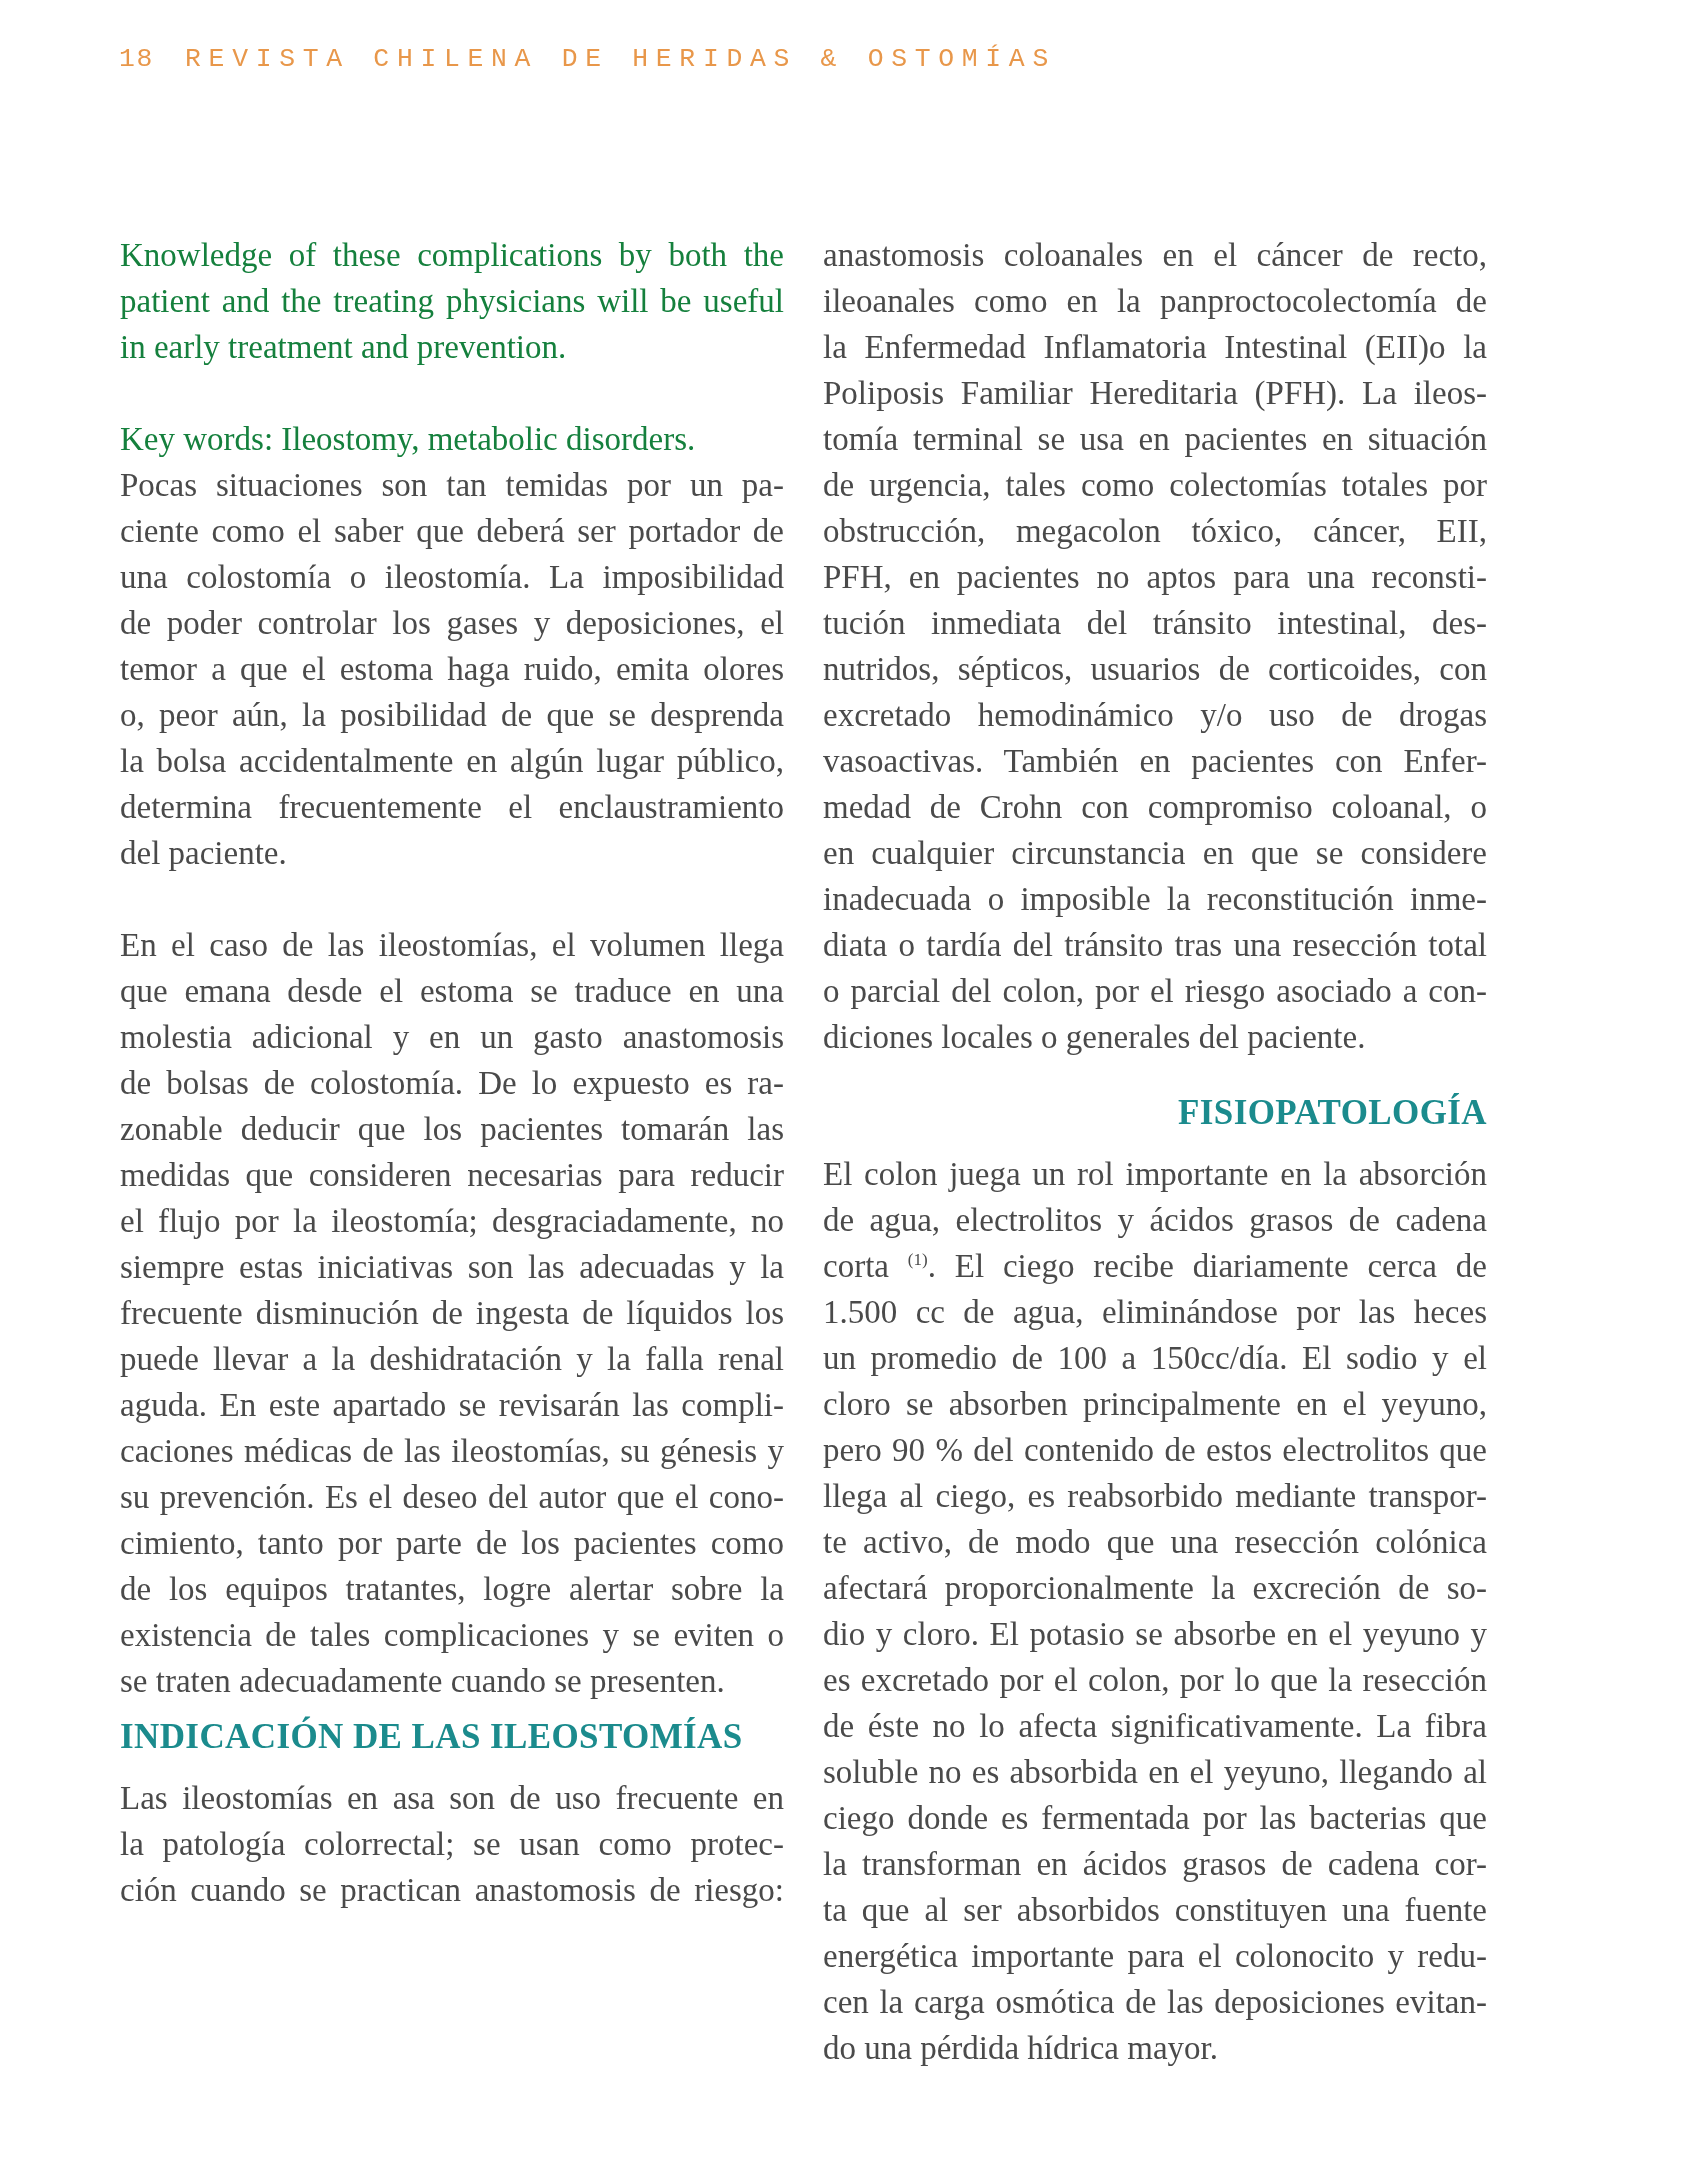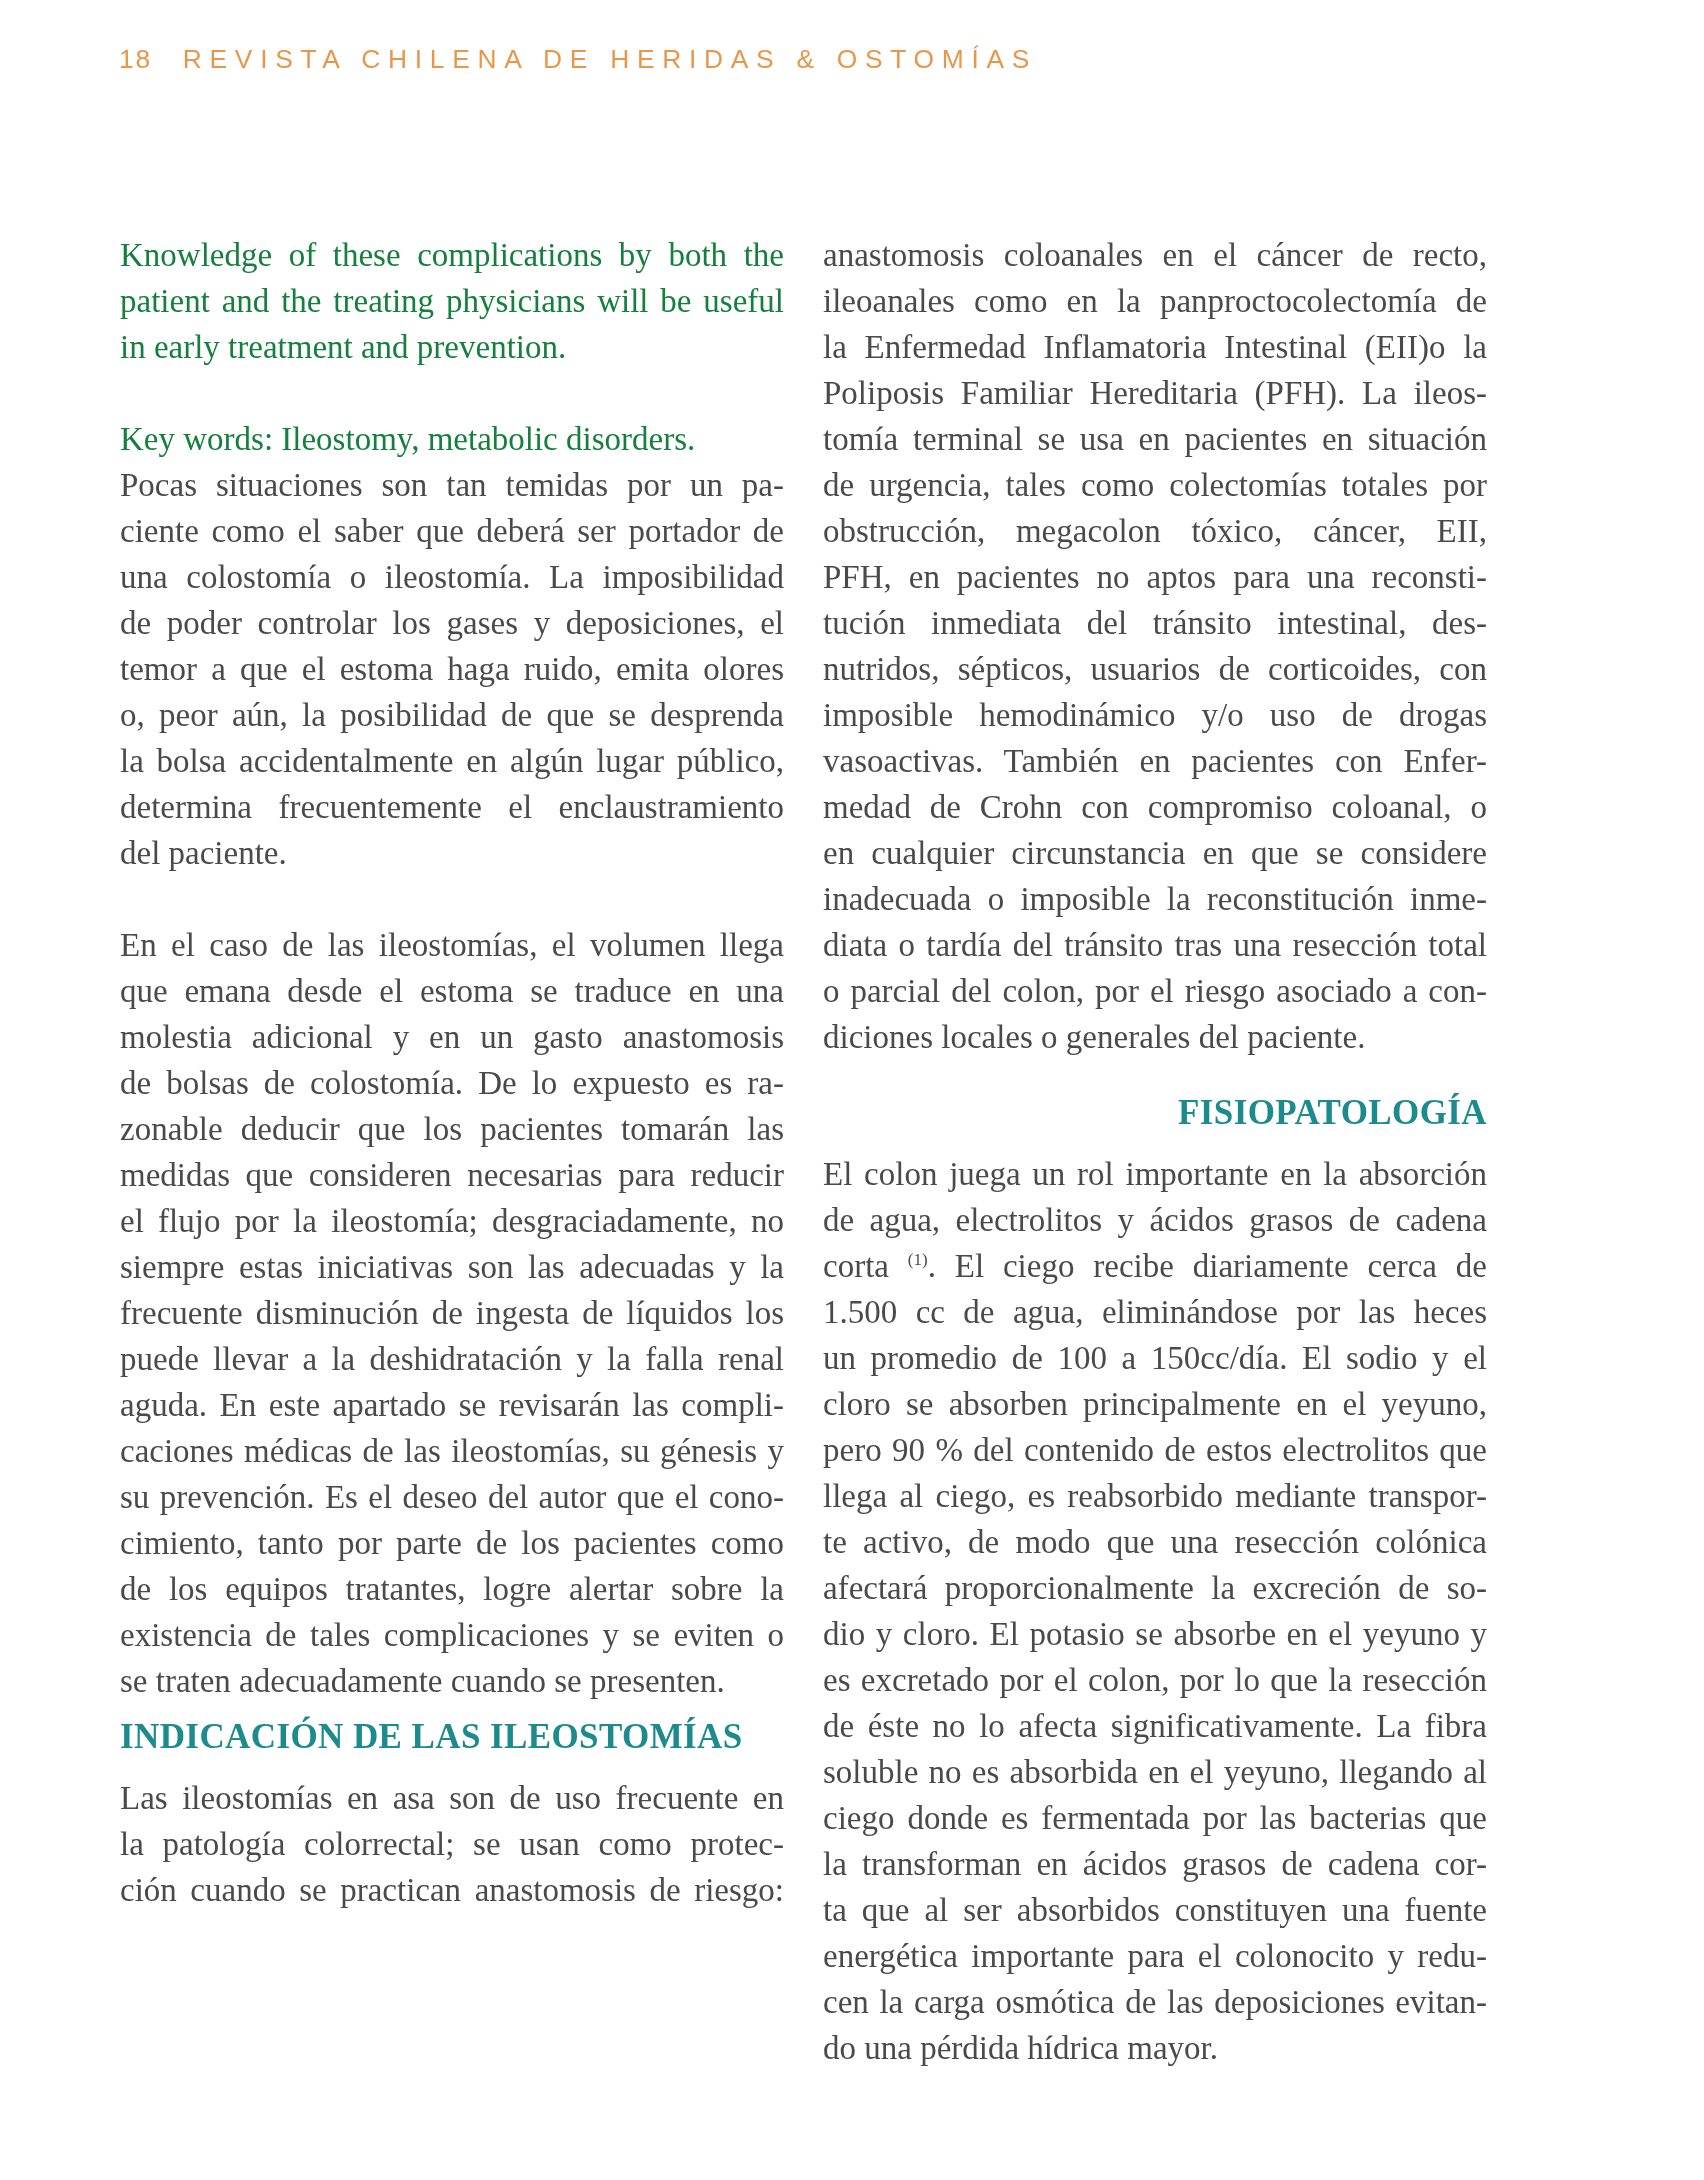--- a/index.html
+++ b/index.html
@@ -1,18 +1,18 @@
 <!DOCTYPE html>
 <html style="font-size:13.6px"><head>
   <meta charset="utf-8">
   <style>
     html, body { margin:0; padding:0; background:#ffffff; }
     body { width:1704px; height:2181px; position:relative; overflow:hidden;
            font-family:"Liberation Serif","DejaVu Serif",serif; }
-    .header { position:absolute; left:119px; top:44px; font-family:Liberation Sans, sans-serif;
+    .header { position:absolute; left:119px; top:44px; font-family:Liberation Mono, monospace;
               color:#e8974a; font-size:26.4px; letter-spacing:7.7px; white-space:nowrap; }
     .header .page-num { letter-spacing:1.7px; margin-right:31px; }
     .col { position:absolute; width:664px; }
     .col.left { left:120px; top:232px; }
     .col.right { left:823px; top:232px; }
     .line { display:block; height:46px; line-height:46px; font-size:33px; color:#4a4a4a;
             text-align:justify; text-align-last:justify; white-space:nowrap; overflow:visible; }
     .line.last { text-align-last:left; }
     .teal { color:#15803d; }
     .gap { display:block; height:46px; }
@@ -79,21 +79,21 @@
     <span class="line">anastomosis coloanales en el cáncer de recto,</span>
     <span class="line">ileoanales como en la panproctocolectomía de</span>
     <span class="line">la Enfermedad Inflamatoria Intestinal (EII)o la</span>
     <span class="line">Poliposis Familiar Hereditaria (PFH). La ileos-</span>
     <span class="line">tomía terminal se usa  en pacientes en situación</span>
     <span class="line">de urgencia, tales como colectomías totales por</span>
     <span class="line">obstrucción,  megacolon  tóxico,  cáncer,  EII,</span>
     <span class="line">PFH, en pacientes no aptos para una reconsti-</span>
     <span class="line">tución inmediata del tránsito intestinal,  des-</span>
     <span class="line">nutridos, sépticos, usuarios de corticoides,  con</span>
-    <span class="line">imposible hemodinámico y/o uso de drogas</span>
+    <span class="line">excretado hemodinámico y/o uso de drogas</span>
     <span class="line">vasoactivas.  También en pacientes con Enfer-</span>
     <span class="line">medad de Crohn con compromiso coloanal, o</span>
     <span class="line">en cualquier circunstancia en que se considere</span>
     <span class="line">inadecuada o imposible la reconstitución inme-</span>
     <span class="line">diata o tardía del tránsito tras una resección total</span>
     <span class="line">o parcial del colon, por el riesgo asociado a  con-</span>
     <span class="line last">diciones locales o generales del paciente.</span>
   </div>
   <span class="heading" style="margin-top:25.6px;text-align:right;">FISIOPATOLOGÍA</span>
   <div>

